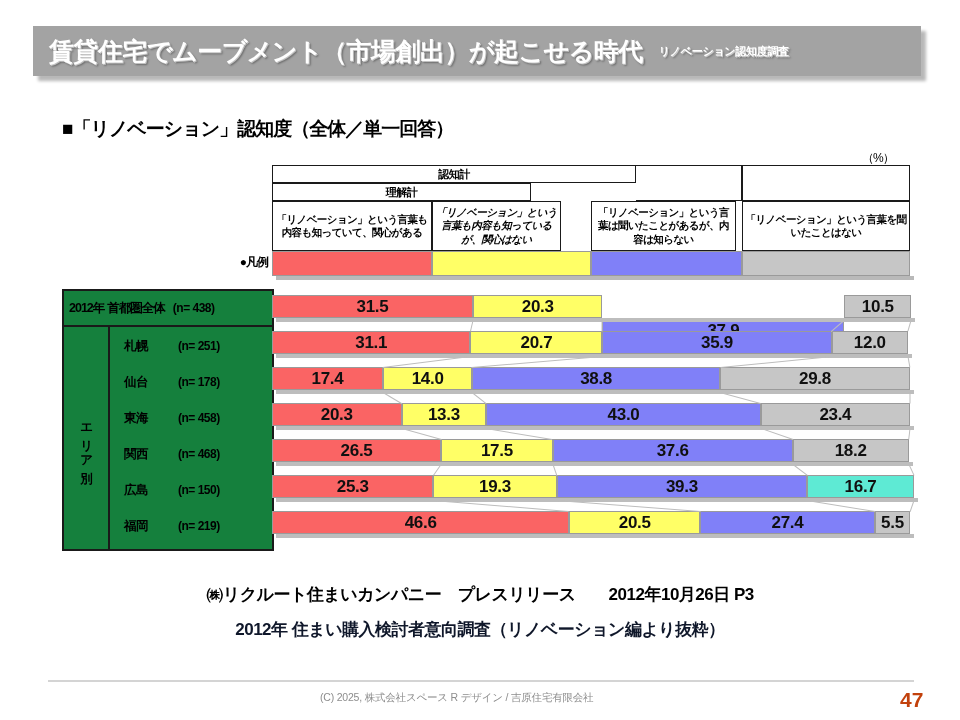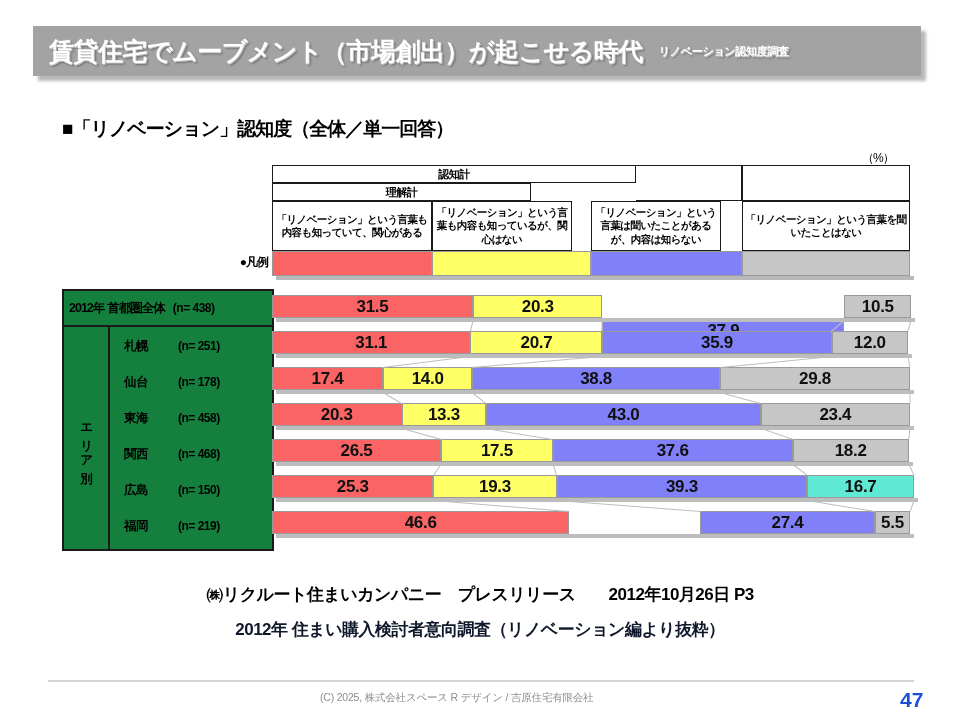--- a/index.html
+++ b/index.html
@@ -50,22 +50,22 @@
   #band-col4{left:470px;top:0;width:168px;height:36px;}
 
   .catcell{
     position:absolute;top:36px;height:50px;box-sizing:border-box;
     border:1px solid #1a1a1a;background:#fff;
     display:flex;align-items:center;justify-content:center;text-align:center;
     font-size:10.5px;font-weight:bold;line-height:1.25;color:#000;letter-spacing:-.6px;
     padding:0 2px;
   }
   #cat1{left:0;width:160px;}
-  #cat2{left:160px;width:140px;}
-  #cat3{left:319px;width:130px;}
+  #cat2{left:160px;width:129px;font-style:italic;}
+  #cat3{left:319px;width:145px;}
   #cat4{left:470px;width:168px;}
 
   
   #legend-row{position:absolute;left:272px;top:143px;width:638px;height:25px;}
   #legend-label{
     position:absolute;left:196px;top:146px;width:72px;text-align:right;
     font-size:12px;font-weight:bold;color:#000;letter-spacing:-1px;
   }
   .legseg{position:absolute;top:0;height:25px;box-sizing:border-box;border:1px solid #9a9a9a;}
   #leg1{left:0;width:160px;}
@@ -124,21 +124,21 @@
   }
 
   
   #footer-rule{position:absolute;left:48px;top:680px;width:866px;height:2px;background:#d4d4d4;}
   #footer-copy{
     position:absolute;left:320px;top:691px;
     font-size:10.5px;color:#8d8d8d;letter-spacing:-.2px;white-space:nowrap;
   }
   #page-number{
     position:absolute;left:900px;top:688px;width:40px;text-align:left;
-    font-size:21px;font-weight:bold;color:#1d4ed8;
+    font-size:21px;font-weight:bold;color:#c2410c;
   }
 </style>
 </head>
 <body>
 
 <div id="title-banner">
   <span class="tmain">賃貸住宅でムーブメント（市場創出）が起こせる時代</span>
   <span class="tsub">リノベーション認知度調査</span>
 </div>
 
@@ -243,20 +243,21 @@
       <div class="bar-shadow" style="top: 173px; width: 636.724px;"></div>
       <div class="bar-row" style="top: 186px;">
         <div class="seg" style="left: 0px; width: 161.414px; background: rgb(250, 100, 100);">25.3</div>
         <div class="seg" style="left: 161.414px; width: 123.134px; background: rgb(255, 255, 102);">19.3</div>
         <div class="seg" style="left: 284.548px; width: 250.734px; background: rgb(128, 128, 248);">39.3</div>
         <div class="seg" style="left: 535.282px; width: 106.546px; background: #5eead4;">16.7</div>
       </div>
       <div class="bar-shadow" style="top: 209px; width: 641.828px;"></div>
       <div class="bar-row" style="top: 222px;">
         <div class="seg" style="left: 0px; width: 297.308px; background: rgb(250, 100, 100);">46.6</div>
+        <div class="seg" style="left: 297.308px; width: 130.79px; background: rgb(255, 255, 102);">20.5</div>
         <div class="seg" style="left: 428.098px; width: 174.812px; background: rgb(128, 128, 248);">27.4</div>
         <div class="seg" style="left: 602.91px; width: 35.09px; background: rgb(198, 198, 198);">5.5</div>
       </div>
       <div class="bar-shadow" style="top: 245px; width: 638px;"></div>
       <div class="connector" style="left: 200.97px; top: 31px; width: 11.2922px; transform: rotate(103.062deg);"></div>
       <div class="connector" style="left: 330.484px; top: 31px; width: 11px; transform: rotate(90deg);"></div>
       <div class="connector" style="left: 572.286px; top: 31px; width: 16.8469px; transform: rotate(139.236deg);"></div>
       <div class="connector" style="left: 639.276px; top: 31px; width: 11.4532px; transform: rotate(106.172deg);"></div>
       <div class="connector" style="left: 198.418px; top: 67px; width: 88.0955px; transform: rotate(172.827deg);"></div>
       <div class="connector" style="left: 330.484px; top: 67px; width: 130.616px; transform: rotate(175.169deg);"></div>

